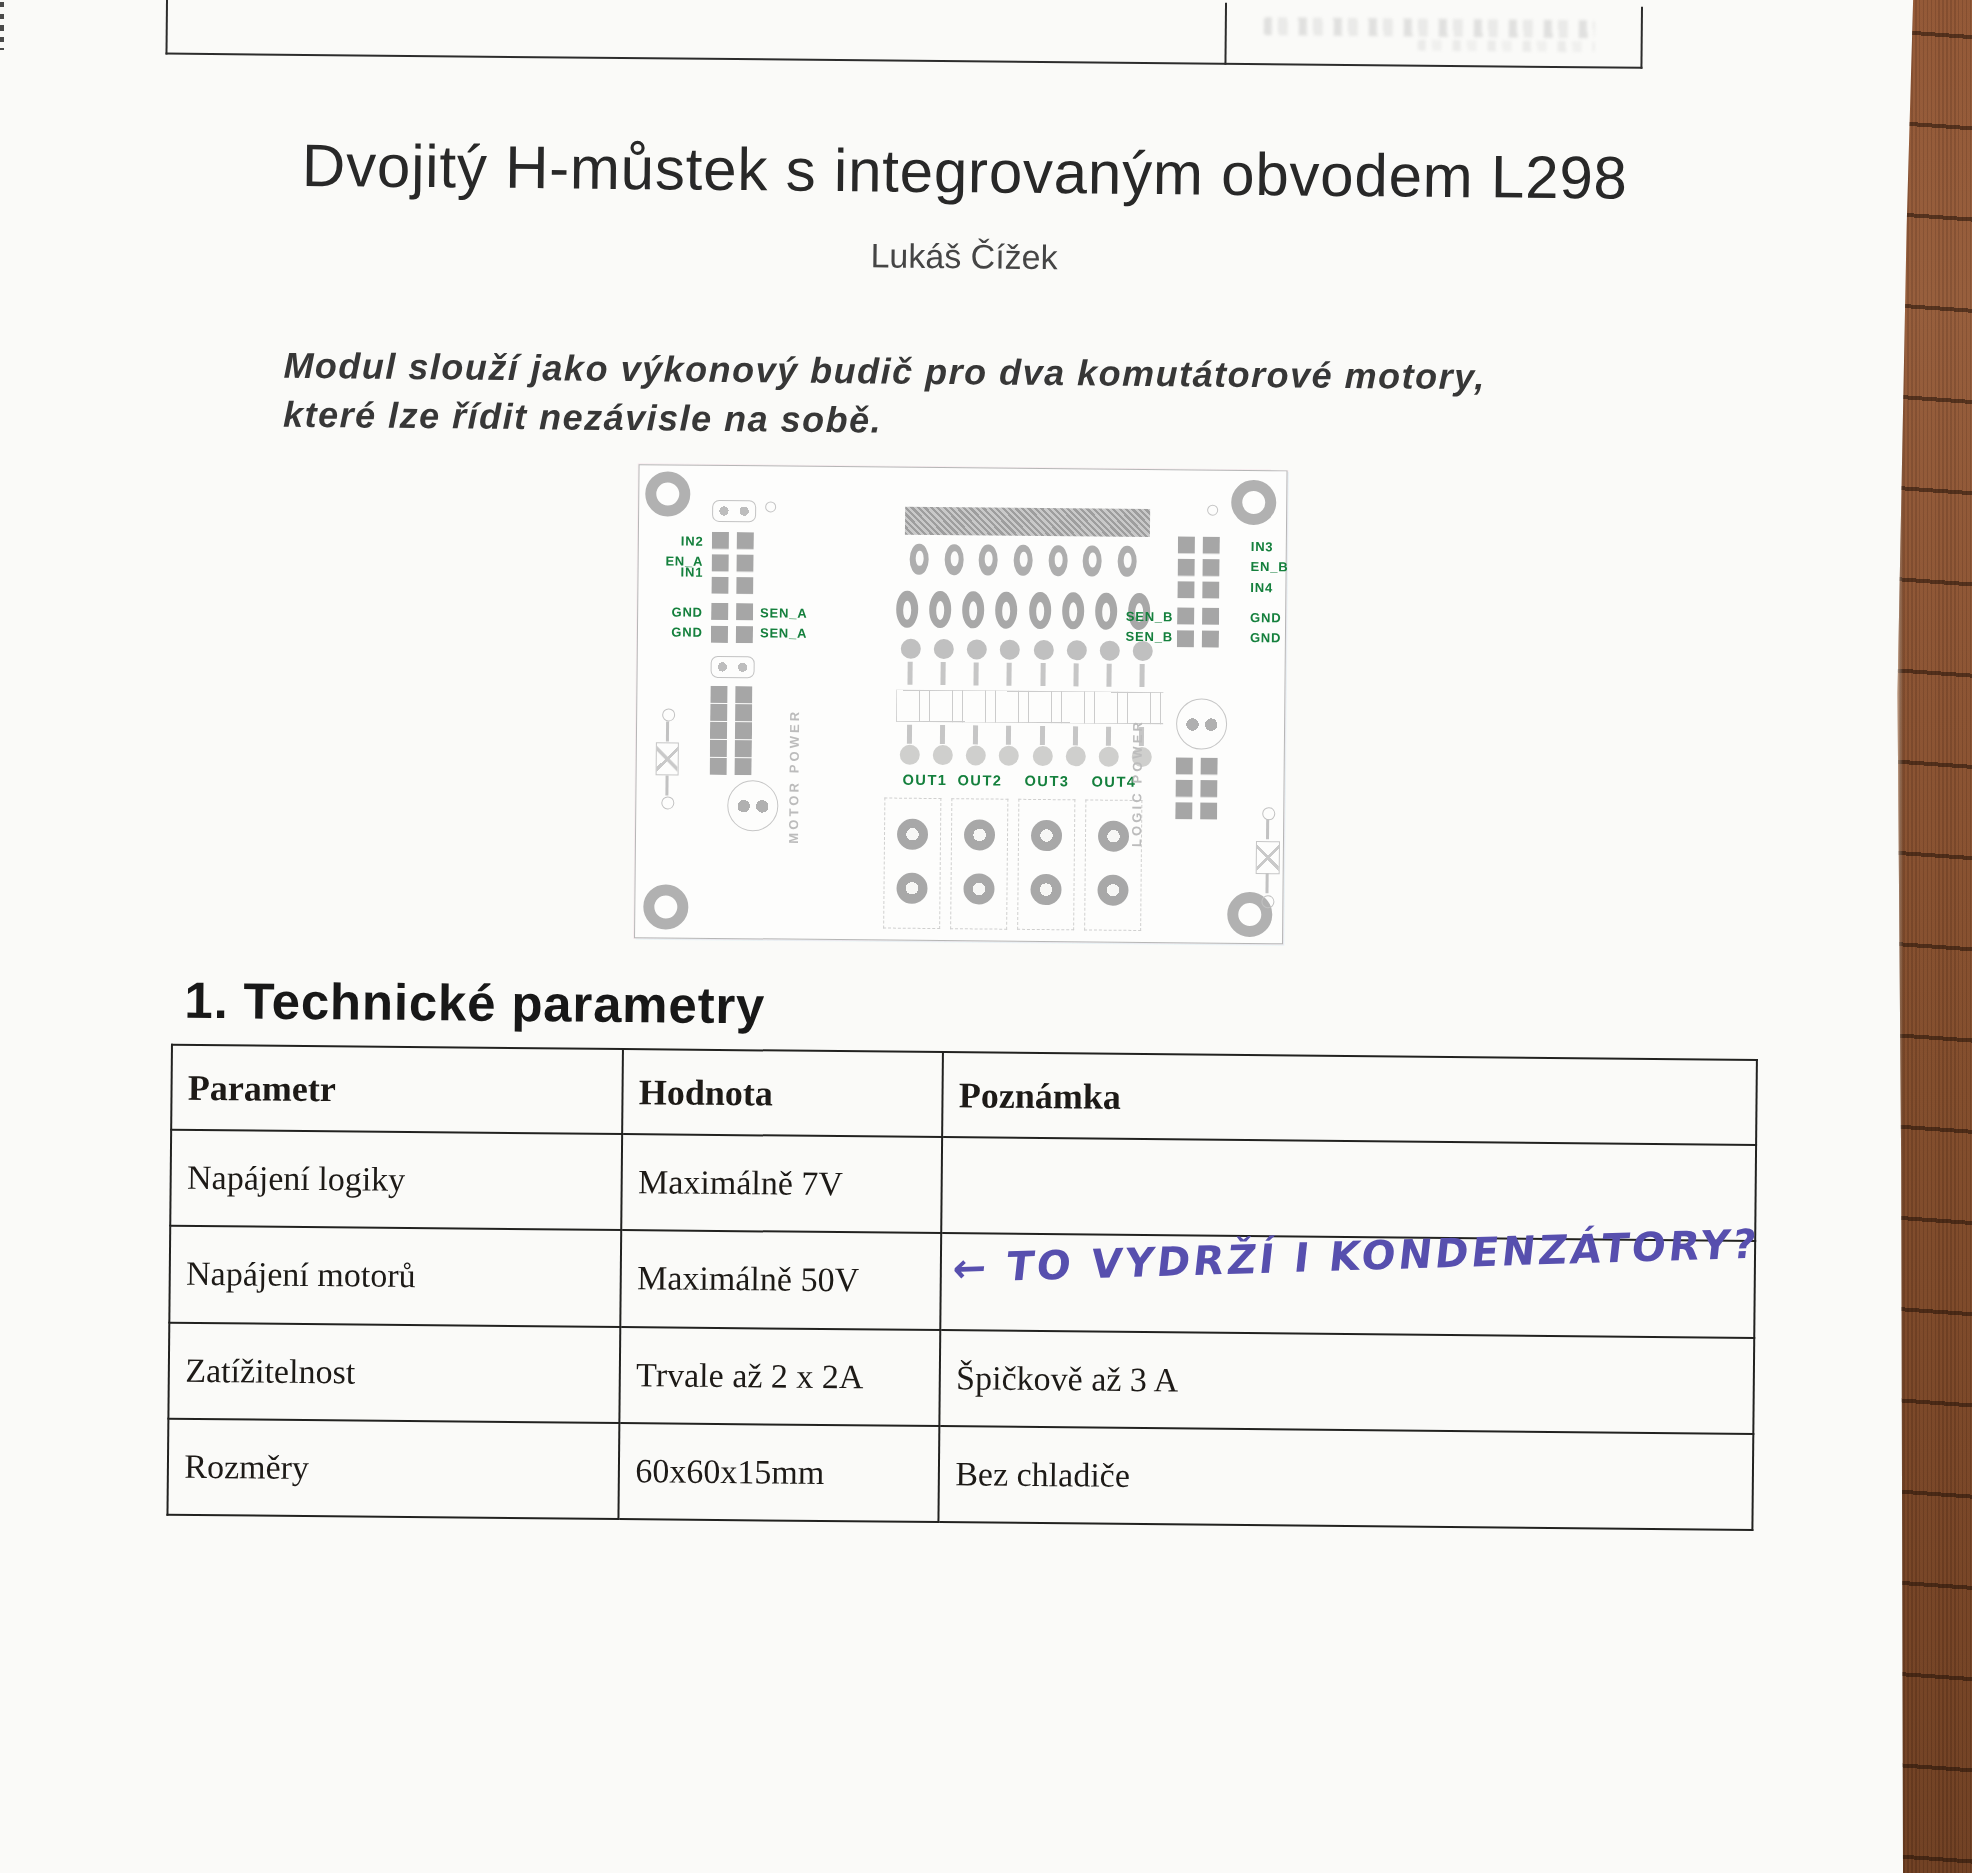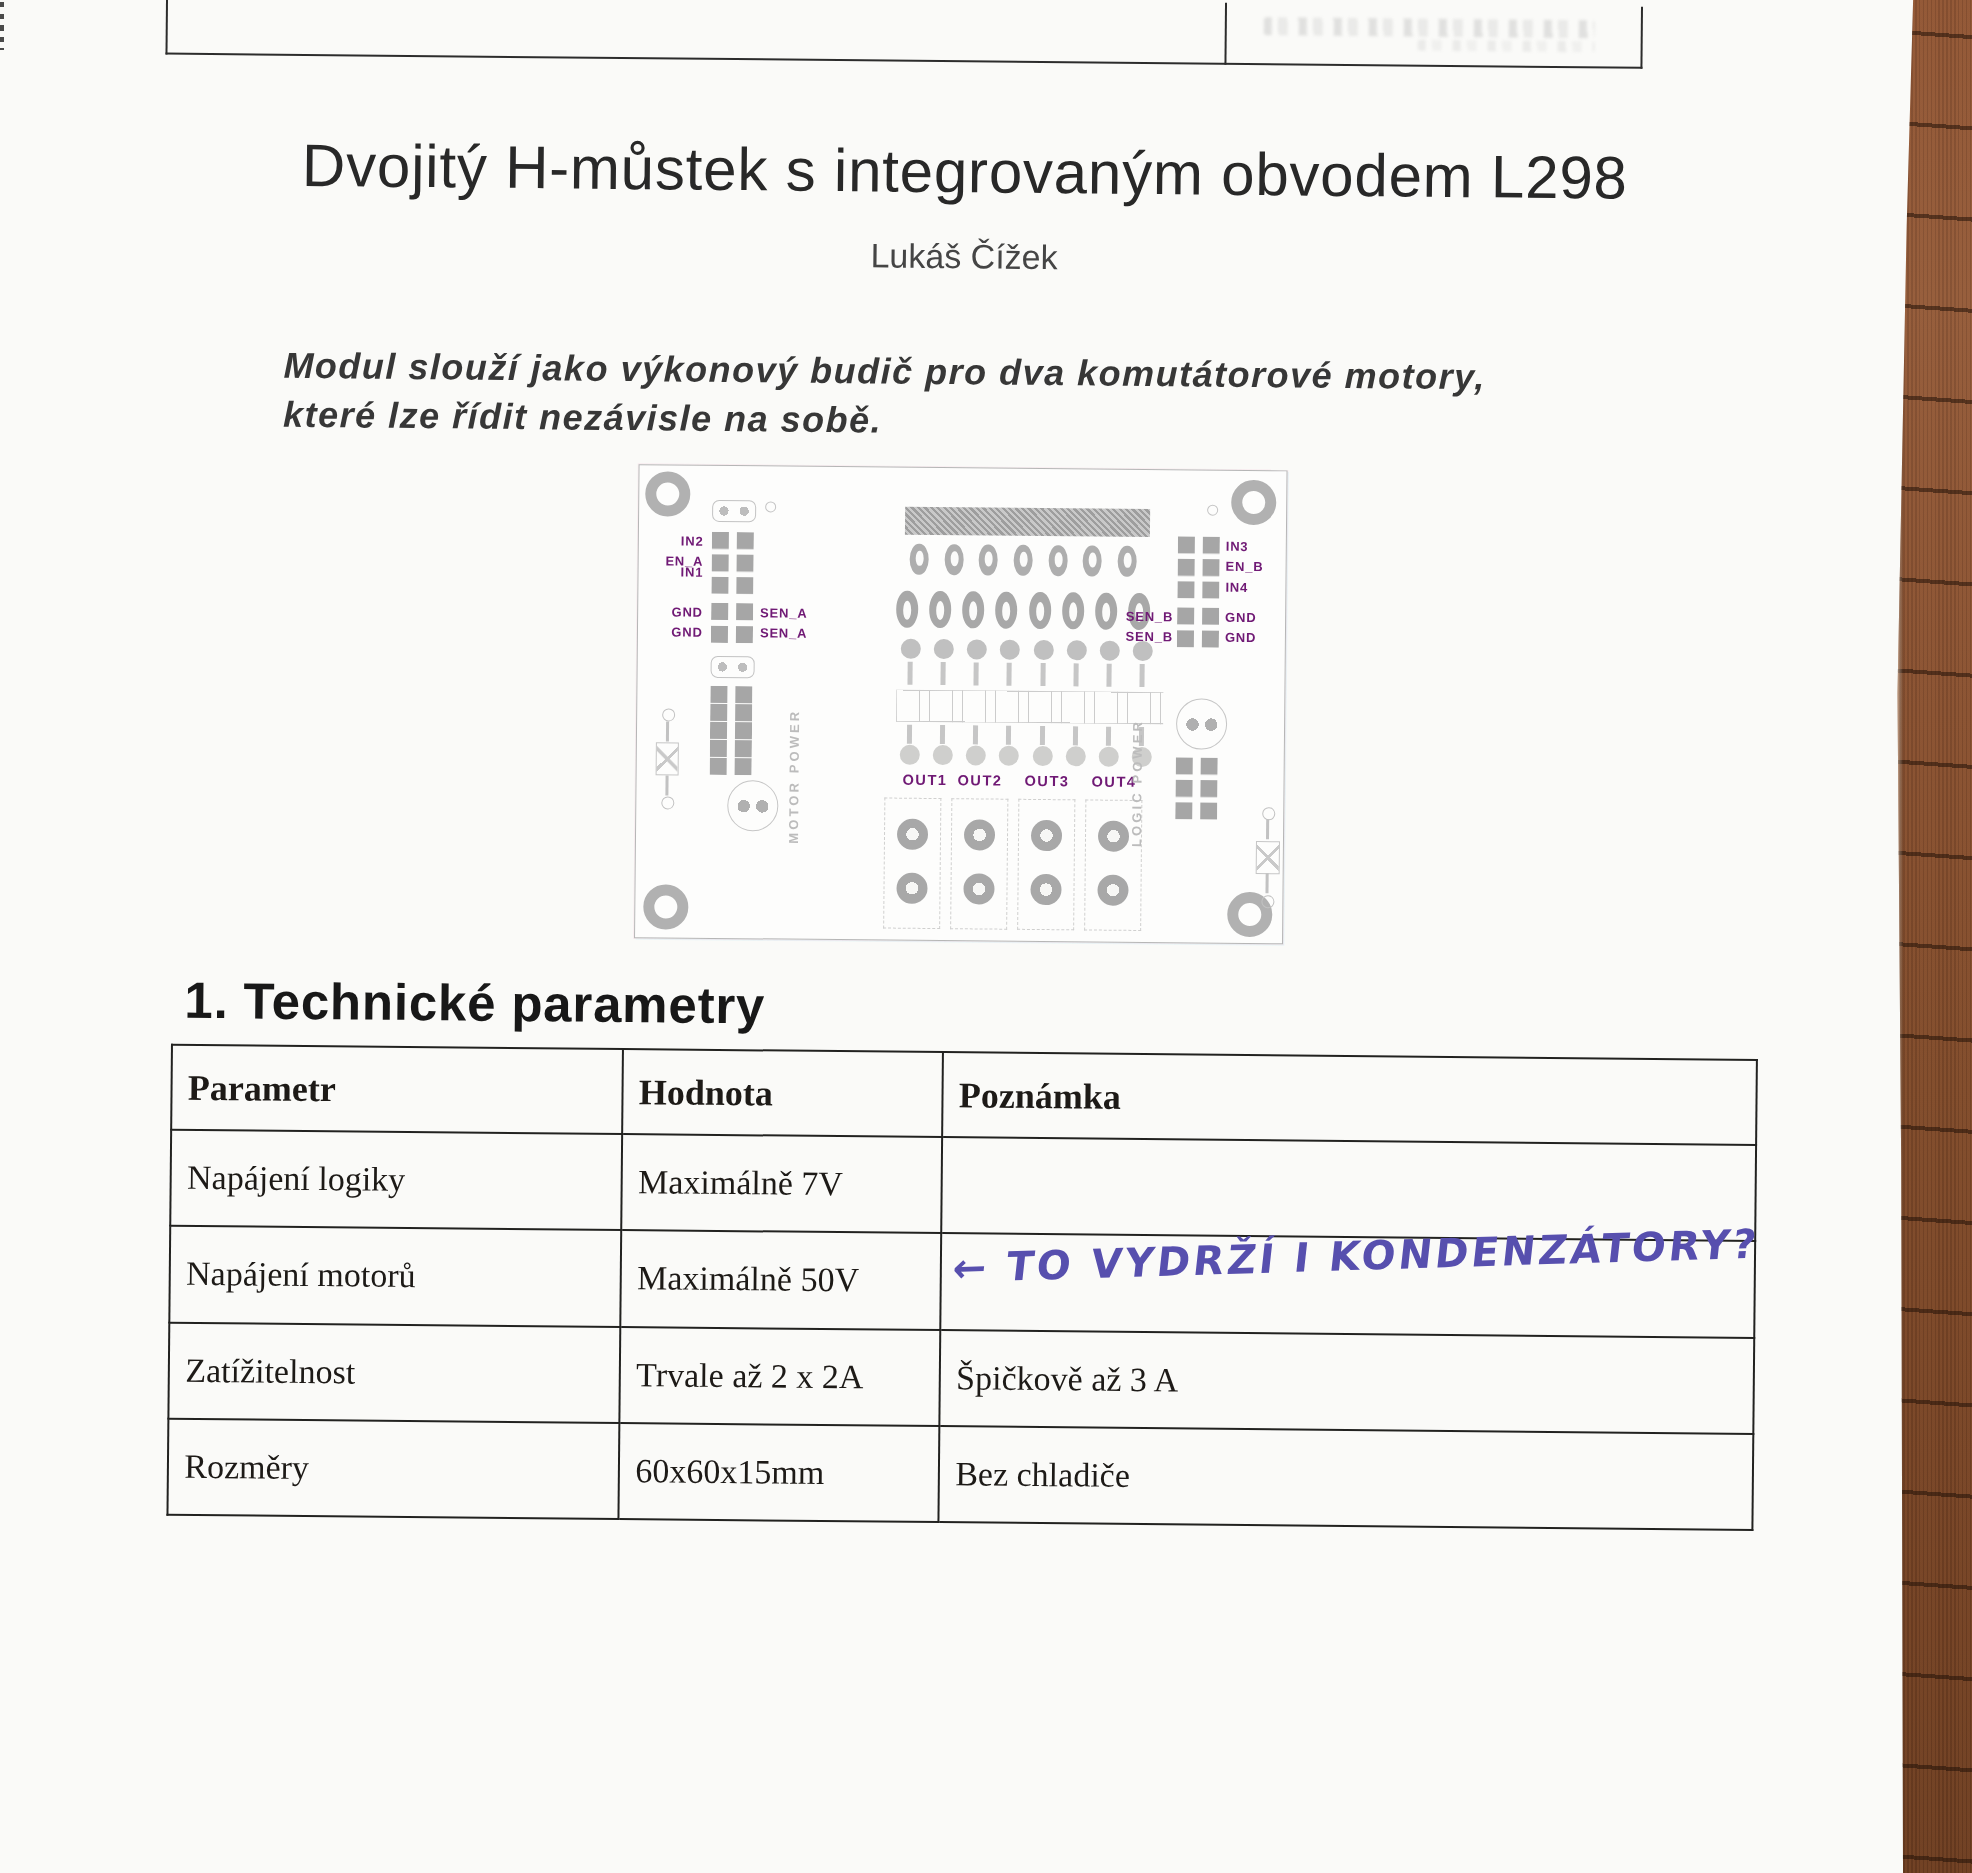--- a/index.html
+++ b/index.html
@@ -72,21 +72,21 @@
   .stub1{left:270px;top:194px;width:5.4px;height:23px;background:#c6c6c6;
     box-shadow:33px 0 #c6c6c6,66px 0 #c6c6c6,99px 0 #c6c6c6,133px 0 #c6c6c6,166px 0 #c6c6c6,199px 0 #c6c6c6,232px 0 #c6c6c6;}
   .diode-strip{left:259px;top:222px;width:267px;height:32px;
     background-image:
       repeating-linear-gradient(90deg,#cccccc 0 0.8px,transparent 0.8px 23px,#cccccc 23px 24px,transparent 24px 33px),
       linear-gradient(#cccccc 0 0.8px,transparent 0.8px calc(100% - 0.8px),#cccccc calc(100% - 0.8px) 100%);}
   .stub2{left:270px;top:257px;width:5.4px;height:18.5px;background:#c6c6c6;
     box-shadow:33px 0 #c6c6c6,66px 0 #c6c6c6,99px 0 #c6c6c6,133px 0 #c6c6c6,166px 0 #c6c6c6,199px 0 #c6c6c6,232px 0 #c6c6c6;}
   .crow2{left:263px;top:277px;width:20px;height:20px;background:#cfcfcd;border-radius:50%;
     box-shadow:33px 0 #cfcfcd,66px 0 #cfcfcd,99px 0 #cfcfcd,133px 0 #cfcfcd,166px 0 #cfcfcd,199px 0 #cfcfcd,232px 0 #cfcfcd;}
-  .plab{font-size:13px;font-weight:700;color:#701a75;letter-spacing:0.8px;font-family:"Liberation Sans",sans-serif;}
+  .plab{font-size:13px;font-weight:700;color:#15803d;letter-spacing:0.8px;font-family:"Liberation Sans",sans-serif;}
   .out{top:304px;font-size:14.6px;letter-spacing:1.5px;}
   .out1{left:266px;} .out2{left:321px;} .out3{left:388px;} .out4{left:455px;}
   .cap{width:55px;height:129px;border:0.8px dashed #d0d0cf;top:330px;}
   .cap::before,.cap::after{content:"";position:absolute;left:11.6px;width:31px;height:31px;border-radius:50%;
     background:radial-gradient(circle at 50% 50%, #f7f7f5 0 6.2px, #a8a8a8 6.2px);}
   .cap::before{top:20px;} .cap::after{top:74px;}
   .cap1{left:248px;} .cap2{left:315px;} .cap3{left:382px;} .cap4{left:449px;}
   .conn{width:42px;height:20px;border:0.8px solid #c3c3c3;border-radius:7px;
     background:
       radial-gradient(circle 4.6px at 10.8px 10px,#bdbdbd 0 4.6px,transparent 4.6px),
@@ -95,21 +95,21 @@
   .tinyc{width:9.2px;height:9.2px;border:1.5px solid #c4c4c4;border-radius:50%;}
   .tinyc-l{left:126px;top:35px;} .tinyc-r{left:568px;top:34px;}
   .pgrid{background-image:linear-gradient(#a6a6a6,#a6a6a6);background-size:17px 17px;background-repeat:space;}
   .grid-l3{left:73px;top:66px;width:42px;height:62px;}
   .grid-l2{left:73px;top:137px;width:42px;height:40px;}
   .grid-l4{left:73px;top:220px;width:42px;height:89px;}
   .grid-r3{left:539px;top:66px;width:42px;height:62px;}
   .grid-r2{left:539px;top:137px;width:42px;height:40px;}
   .grid-r3b{left:539px;top:287px;width:42px;height:62px;}
   .lab-l{width:57px;text-align:right;left:7.7px;}
-  .lab-r{width:57px;text-align:left;left:587px;}
+  .lab-r{width:57px;text-align:left;left:612px;}
   .lab-senl{left:122px;} .lab-senr{width:51px;text-align:right;left:484px;}
   .vtext{writing-mode:vertical-rl;transform:rotate(180deg);height:154px;
     font-size:13px;font-weight:700;color:#bcbcbc;letter-spacing:3.1px;}
   .vt-l{left:150px;top:223px;} .vt-r{left:493px;top:223px;}
   .bigc{width:49px;height:49px;border:0.8px solid #c6c6c6;border-radius:50%;
     background:
       radial-gradient(circle 6.2px at 15.4px 25px,#b0b0b0 0 6.2px,transparent 6.2px),
       radial-gradient(circle 6.2px at 34px 25px,#b0b0b0 0 6.2px,transparent 6.2px);}
   .bigc-l{left:91px;top:314px;} .bigc-r{left:539px;top:228px;}
   .dc{width:10.8px;height:10.8px;border:0.8px solid #c2c2c2;border-radius:50%;}

